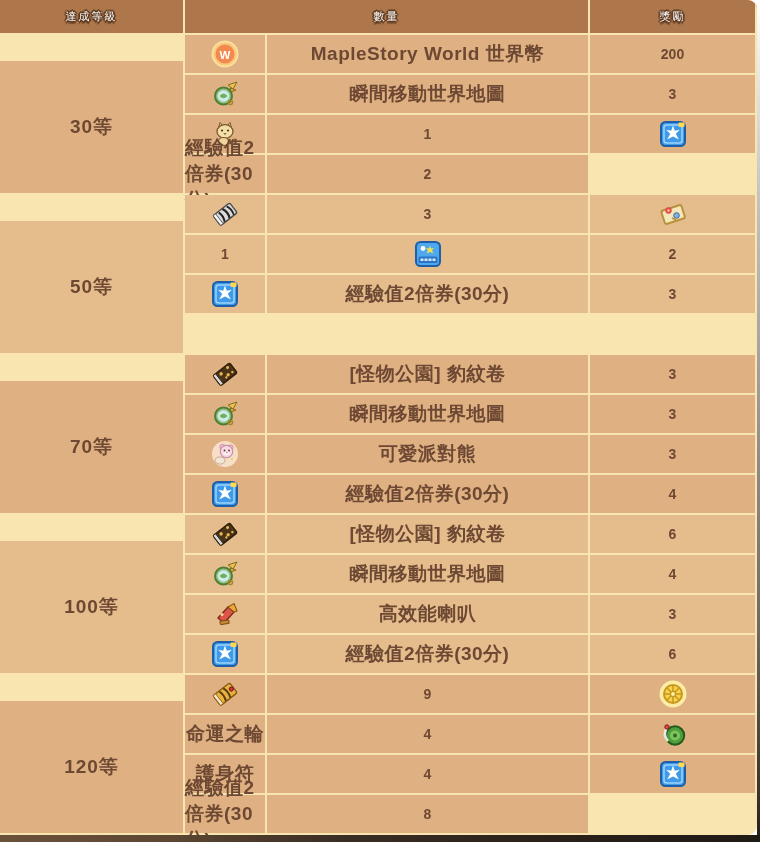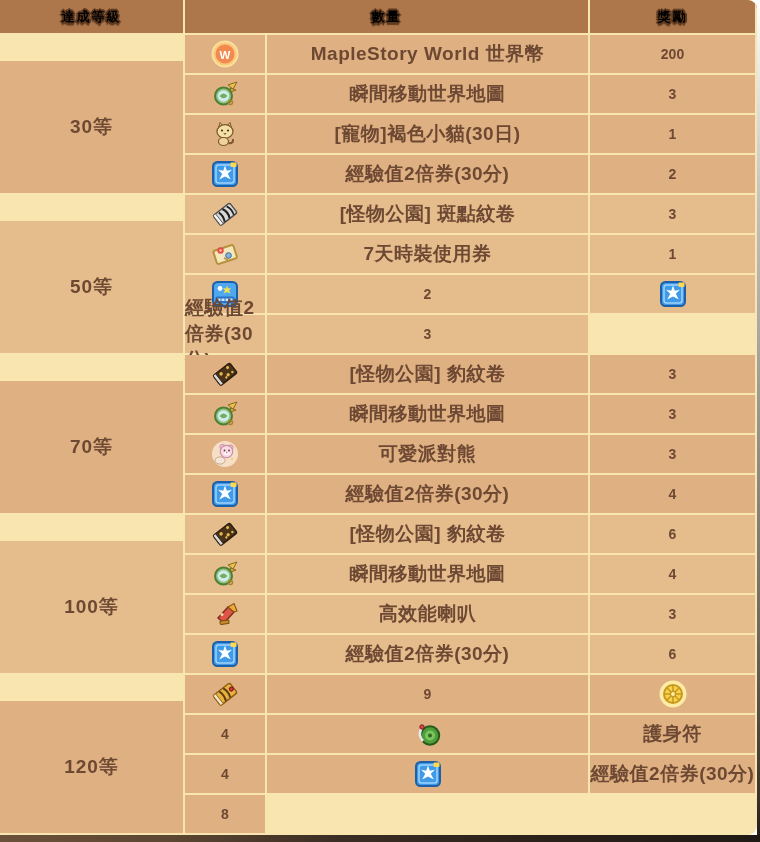--- a/index.html
+++ b/index.html
@@ -10,21 +10,21 @@
   }
   .panel{
     position:absolute;left:0;top:0;width:757px;height:835px;
     border-radius:0 9px 9px 0;overflow:hidden;background:var(--line);
   }
   .header-row{display:grid;grid-template-columns:185px 405px 167px;height:35px;}
   .hcell{
     background:var(--header-bg);
     border-right:2px solid var(--line);border-bottom:2px solid var(--line);
     box-sizing:border-box;display:flex;align-items:center;justify-content:center;
-    color:#000000;font-size:13px;font-weight:bold;letter-spacing:2px;
+    color:#ffffff;font-size:11px;font-weight:normal;letter-spacing:2px;
     text-shadow:
       -2px 0 0 #5d3a20, 2px 0 0 #5d3a20, 0 -2px 0 #5d3a20, 0 2px 0 #5d3a20,
       -1px -1px 0 #5d3a20, 1px -1px 0 #5d3a20, -1px 1px 0 #5d3a20, 1px 1px 0 #5d3a20,
       0 3px 1px rgba(77,47,22,.8);
   }
   .group{display:grid;grid-template-columns:185px 82px 323px 167px;grid-auto-rows:40px;}
   .cell{
     box-sizing:border-box;display:flex;align-items:center;justify-content:center;
     border-bottom:2px solid var(--line);border-right:2px solid var(--line);
     font-weight:bold;color:var(--text);
@@ -94,21 +94,20 @@
                 <path d="M21.5 9 L20 3.5 L16.5 7.5 Z" fill="#E9C67F" stroke="#7a5a2e" stroke-width="1"></path>
                 <ellipse cx="15" cy="12.5" rx="8" ry="6.8" fill="#F4DFA6" stroke="#7a5a2e" stroke-width="1.3"></ellipse>
                 <circle cx="12" cy="11.5" r="1.1" fill="#4a351a"></circle>
                 <circle cx="18" cy="11.5" r="1.1" fill="#4a351a"></circle>
                 <path d="M13.8 14.5 q1.2 1.2 2.4 0" fill="none" stroke="#4a351a" stroke-width="1"></path>
                 <ellipse cx="13.5" cy="22.5" rx="5" ry="4" fill="#EFD49A" stroke="#7a5a2e" stroke-width="1.2"></ellipse>
                 <path d="M18.5 24 q5 1 4.5 -4" fill="none" stroke="#7a5a2e" stroke-width="2"></path>
               </svg>
             </span>
           </div>
-  <div class="cell label-cell">[寵物]褐色小貓(30日)</div>
   <div class="cell qty-cell">1</div>
 
   <div class="cell icon-cell">
             <span class="icon">
               <svg viewBox="0 0 30 30">
                 <rect x="3" y="3" width="24" height="24" rx="4.5" fill="#3F9BE8" stroke="#1D5FA8" stroke-width="2"></rect>
                 <rect x="6" y="6" width="18" height="18" rx="2.5" fill="none" stroke="#9ED4FF" stroke-width="1.5"></rect>
                 <path d="M15 6.5 L16.8 11.8 L21.8 10.8 L17.8 14.8 L20.8 20.5 L15 17.5 L9.2 20.5 L12.2 14.8 L8.2 10.8 L13.2 11.8 Z" fill="#ffffff"></path>
                 <rect x="20.5" y="3.5" width="6" height="4.5" rx="1" fill="#FFD84D"></rect>
               </svg>
@@ -126,37 +125,35 @@
                 <g transform="rotate(-38 15 15)">
                   <rect x="4.5" y="9" width="21" height="12.5" rx="2" fill="#DADADA" stroke="#4c4c4c" stroke-width="1.4"></rect>
                   <rect x="4.5" y="9" width="3.2" height="12.5" fill="#f2f2f2" stroke="#4c4c4c" stroke-width="0.8"></rect>
                   <path d="M11 10 q2 5 -1 11" stroke="#222" stroke-width="2" fill="none"></path>
                   <path d="M16 9.5 q3 6 0 11.5" stroke="#222" stroke-width="2.2" fill="none"></path>
                   <path d="M21 10 q2.5 5 0.5 11" stroke="#222" stroke-width="1.8" fill="none"></path>
                 </g>
               </svg>
             </span>
           </div>
-  <div class="cell label-cell">[怪物公園] 斑點紋卷</div>
   <div class="cell qty-cell">3</div>
 
   <div class="cell icon-cell">
             <span class="icon">
               <svg viewBox="0 0 30 30">
                 <g transform="rotate(-18 15 15)">
                   <rect x="4.5" y="8.5" width="21" height="14" rx="2" fill="#F3E7BB" stroke="#B8913C" stroke-width="2"></rect>
                 </g>
                 <circle cx="10.5" cy="11.5" r="3.2" fill="#E5484D"></circle>
                 <circle cx="10.5" cy="11.5" r="1.2" fill="#FFD27A"></circle>
                 <circle cx="18.5" cy="16.5" r="2.8" fill="#7FB6E8" stroke="#46648f" stroke-width="1"></circle>
                 <path d="M14 19 l4 2" stroke="#B8913C" stroke-width="1.5"></path>
               </svg>
             </span>
           </div>
-  <div class="cell label-cell">7天時裝使用券</div>
   <div class="cell qty-cell">1</div>
 
   <div class="cell icon-cell">
             <span class="icon">
               <svg viewBox="0 0 30 30">
                 <rect x="3" y="3" width="24" height="24" rx="4.5" fill="#4FA7EE" stroke="#1D5FA8" stroke-width="2"></rect>
                 <circle cx="10" cy="9.5" r="2.4" fill="#ffffff"></circle>
                 <path d="M17 6.5 L18 9.5 L21 9 L19 11.5 L20.5 14.5 L17 13 L13.5 14.5 L15 11.5 L13 9 L16 9.5 Z" fill="#F3E14F"></path>
                 <rect x="5.5" y="17.5" width="19" height="6.5" rx="1.5" fill="#2B74C4"></rect>
                 <rect x="7.5" y="19.5" width="3" height="2.5" fill="#CFE8FF"></rect>
@@ -337,20 +334,21 @@
                 <g stroke="#C99820" stroke-width="1.6">
                   <line x1="15" y1="6.5" x2="15" y2="23.5"></line>
                   <line x1="6.5" y1="15" x2="23.5" y2="15"></line>
                   <line x1="9" y1="9" x2="21" y2="21"></line>
                   <line x1="21" y1="9" x2="9" y2="21"></line>
                 </g>
                 <circle cx="15" cy="15" r="2.6" fill="#FFEFA8" stroke="#C99820" stroke-width="1.4"></circle>
               </svg>
             </span>
           </div>
+  <div class="cell label-cell">命運之輪</div>
   <div class="cell qty-cell">4</div>
 
   <div class="cell icon-cell">
             <span class="icon">
               <svg viewBox="0 0 30 30">
                 <circle cx="17" cy="16.5" r="9.2" fill="#4F9E3C" stroke="#245B1A" stroke-width="2"></circle>
                 <circle cx="17" cy="16.5" r="5" fill="#7CC45E"></circle>
                 <circle cx="17" cy="16.5" r="2" fill="#2E6B1F"></circle>
                 <path d="M8.5 9.5 q-4 6.5 1.5 12.5" fill="none" stroke="#E9E9E9" stroke-width="2.6"></path>
                 <circle cx="9" cy="8" r="2.2" fill="#D94A42" stroke="#7a1f1b" stroke-width="1"></circle>

